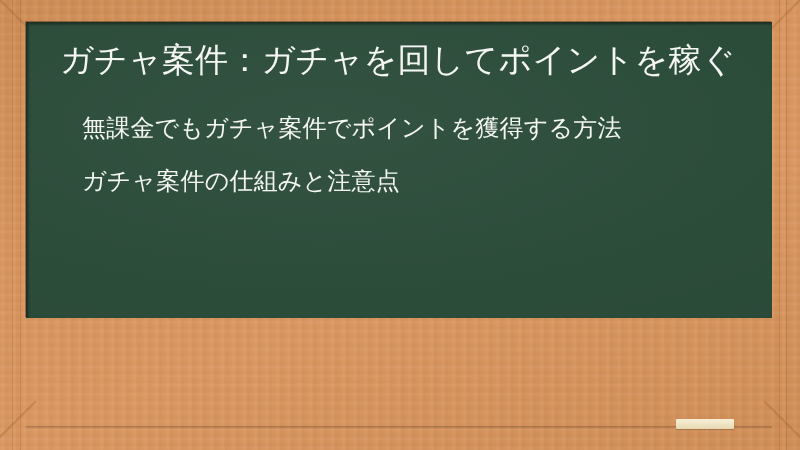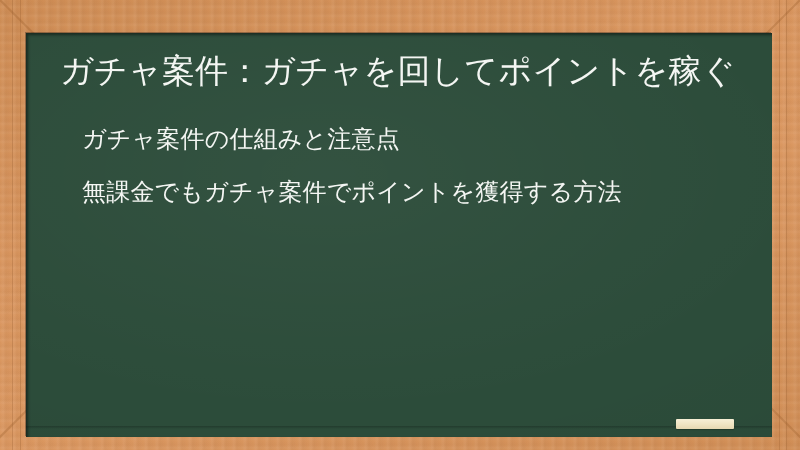--- a/index.html
+++ b/index.html
@@ -60,34 +60,33 @@
     background: rgba(150,92,45,0.30);
     pointer-events: none;
   }
 
   
   #chalkboard {
     position: absolute;
     left: 26px;
     top: 22px;
     width: 746px;
-    height: 404px;
+    height: 296px;
     box-sizing: border-box;
     background:
       radial-gradient(ellipse 120% 110% at 40% 35%,
         rgba(255,255,255,0.035) 0%,
         rgba(255,255,255,0.0) 55%,
         rgba(0,0,0,0.05) 100%),
       #2c4c3a;
     box-shadow:
       inset 2px 2px 3px rgba(0,0,0,0.45),
       -1px -1px 0 rgba(0,0,0,0.30);
     padding: 0;
     overflow: hidden;
-    margin-top: 11px;
   }
 
   
   #board-title {
     margin: 0;
     padding: 14px 34px 0 34px;
     color: #f4f6f3;
     font-size: 33px;
     font-weight: 400;
     line-height: 47px;
@@ -147,22 +146,22 @@
   <span class="stile-grain" style="left:786px;"></span>
   <span class="stile-grain" style="left:779px;"></span>
   <span class="stile-grain" style="left:12px;"></span>
   <span class="stile-grain" style="left:20px;"></span>
 
   <div id="chalkboard">
 
     <h1 id="board-title">ガチャ案件：ガチャを回してポイントを稼ぐ</h1>
 
     <ul id="topic-list">
+      <li>無課金でもガチャ案件でポイントを獲得する方法</li>
       <li>ガチャ案件の仕組みと注意点</li>
-      <li>無課金でもガチャ案件でポイントを獲得する方法</li>
     </ul>
 
   </div>
 
   <div id="ledge-shadow"></div>
   <div id="chalk-stick"></div>
 
 </div>
 
 </body></html>

